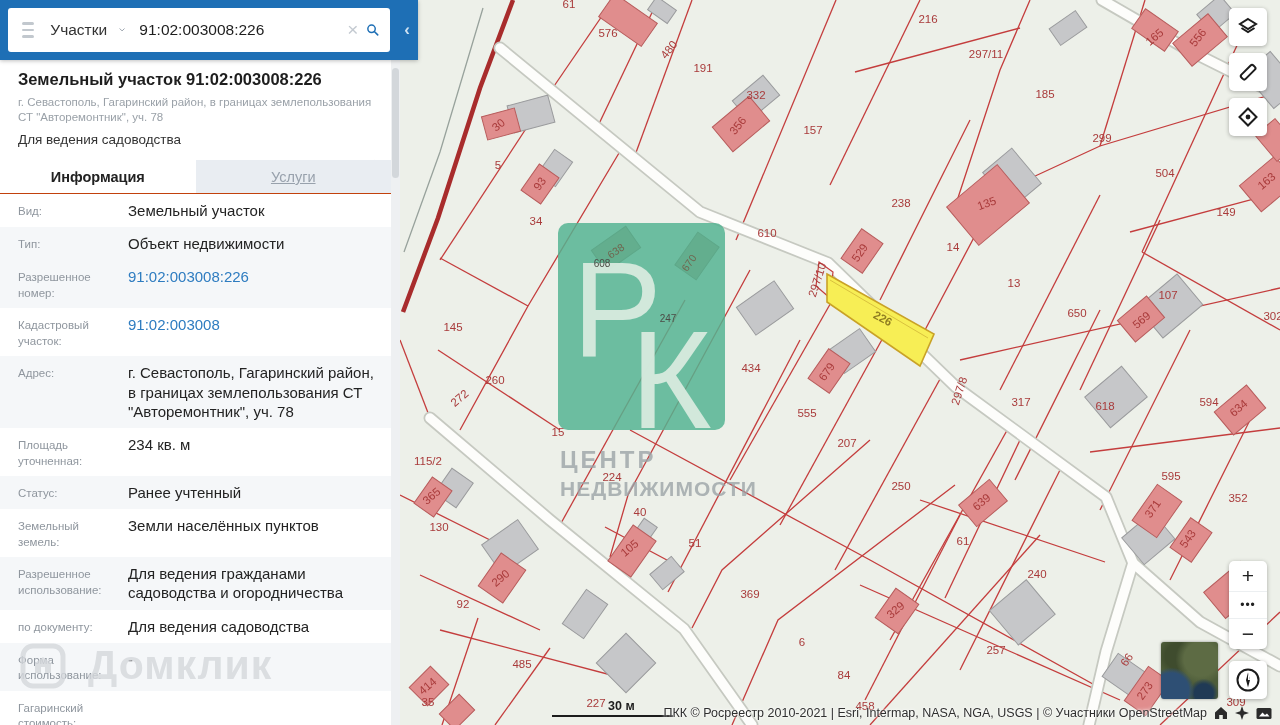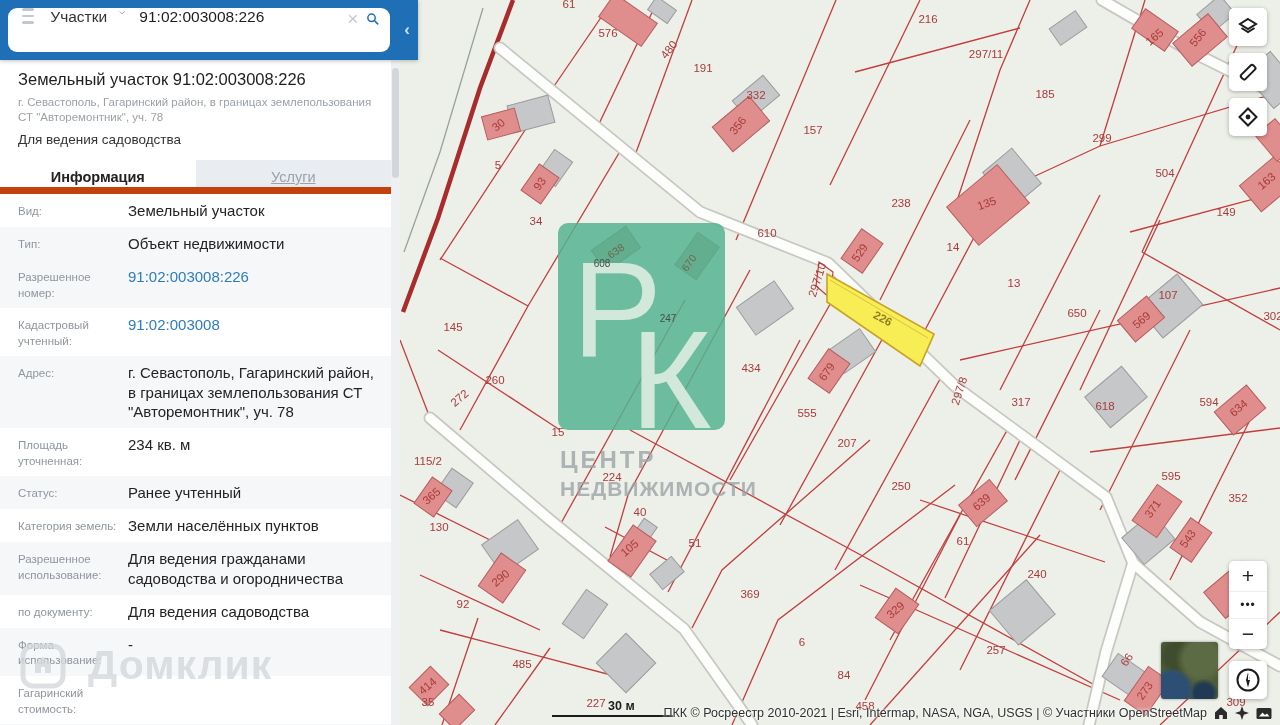--- a/index.html
+++ b/index.html
@@ -5,40 +5,40 @@
   * { margin:0; padding:0; box-sizing:border-box; }
   html,body { width:1280px; height:725px; overflow:hidden; }
   body { font-family:"Liberation Sans", sans-serif; background:#fff; position:relative; }
 
   
   .sidebar { position:absolute; left:0; top:0; width:400px; height:725px; background:#fff; z-index:5; }
   .scroll-strip { position:absolute; left:391px; top:60px; width:9px; bottom:0; background:#eef0f2; z-index:6; }
   .scroll-thumb { position:absolute; left:1px; top:8px; width:7px; height:110px; background:#d3d7db; border-radius:4px; }
 
   .header { position:absolute; left:0; top:0; width:418px; height:60px; background:#1e6fb5; z-index:10; box-shadow:0 1px 4px rgba(0,0,0,.25); }
-  .searchbox { position:absolute; left:8px; top:8px; width:382px; height:44px; background:#fff; border-radius:9px; display:flex; align-items:flex-start; }
+  .searchbox { position:absolute; left:8px; top:8px; width:382px; height:44px; background:#fff; border-radius:3px; display:flex; align-items:center; }
   .burger { width:20px; margin-left:14px; display:flex; flex-direction:column; gap:4px; cursor:pointer; }
   .burger i { display:block; height:2.5px; background:#c2c8ce; border-radius:2px; }
   .cat { margin-left:16px; font-size:15.5px; color:#333; }
   .chev { margin-left:12px; width:10px; height:10px; }
   .query { margin-left:14px; font-size:15.5px; color:#1e1e1e; flex:1; border:none; outline:none; font-family:inherit; }
   .clear-x { font-size:19px; color:#c4cad1; padding:0 8px; }
   .mag { margin-right:10px; }
   .collapse { position:absolute; right:4px; top:18px; width:14px; height:24px; color:#cfe2f2; font-size:17px; font-weight:bold; text-align:center; line-height:24px; }
 
   .summary { position:absolute; left:0; top:60px; width:391px; background:#fff; padding:10px 18px 0 18px; }
-  .title { font-size:16.5px; font-weight:normal; color:#1e1e1e; }
+  .title { font-size:16.5px; font-weight:bold; color:#1e1e1e; }
   .addr-note { margin-top:6px; font-size:11.5px; line-height:1.3; color:#9aa1a8; }
   .usage { margin-top:7px; font-size:13.5px; color:#333; }
   .links-row { margin-top:9px; display:flex; align-items:center; font-size:13.5px; }
   .links-row a { color:#2e7cc0; text-decoration:none; margin-right:18px; white-space:nowrap; }
   .links-row .spacer { flex:1; }
   .star { font-size:17px; color:#a7aeb6; margin-left:10px; }
 
-  .tabs { position:absolute; left:0; top:160px; width:391px; height:34px; display:flex; border-bottom:7px solid #c2410c; }
+  .tabs { position:absolute; left:0; top:160px; width:391px; height:34px; display:flex; border-bottom:1px solid #c2410c; }
   .tab { flex:1; text-align:center; line-height:34px; font-size:14.5px; }
   .tab.active { background:#fff; color:#222; font-weight:bold; }
   .tab.inactive { background:#e9edf2; color:#98a1ac;text-decoration:underline; }
 
   .info-table { position:absolute; left:0; top:194px; width:391px; }
   .irow { display:flex; padding:7px 0; }
   .irow.odd { background:#f5f7f9; }
   .ilabel { width:128px; flex:0 0 128px; padding-left:18px; padding-right:6px; font-size:11.5px; line-height:1.35; color:#8f969e; padding-top:3px; }
   .ivalue { flex:1; font-size:15px; line-height:1.28; color:#232323; padding-right:14px; }
   .ivalue.link { color:#2e7cc0; }
@@ -398,37 +398,37 @@
       </div>
       <div class="irow odd">
         <div class="ilabel">Тип:</div>
         <div class="ivalue">Объект недвижимости</div>
       </div>
       <div class="irow odd">
         <div class="ilabel">Разрешенное номер:</div>
         <div class="ivalue link">91:02:003008:226</div>
       </div>
       <div class="irow">
-        <div class="ilabel">Кадастровый учтенный:</div>
+        <div class="ilabel">Кадастровый участок:</div>
         <div class="ivalue link">91:02:003008</div>
       </div>
       <div class="irow odd">
         <div class="ilabel">Адрес:</div>
         <div class="ivalue">г. Севастополь, Гагаринский район, в границах землепользования СТ "Авторемонтник", уч. 78</div>
       </div>
       <div class="irow">
         <div class="ilabel">Площадь уточненная:</div>
         <div class="ivalue">234 кв. м</div>
       </div>
       <div class="irow odd">
         <div class="ilabel">Статус:</div>
         <div class="ivalue">Ранее учтенный</div>
       </div>
       <div class="irow">
-        <div class="ilabel">Категория земель:</div>
+        <div class="ilabel">Земельный земель:</div>
         <div class="ivalue">Земли населённых пунктов</div>
       </div>
       <div class="irow odd">
         <div class="ilabel">Разрешенное использование:</div>
         <div class="ivalue">Для ведения гражданами садоводства и огородничества</div>
       </div>
       <div class="irow">
         <div class="ilabel">по документу:</div>
         <div class="ivalue">Для ведения садоводства</div>
       </div>

